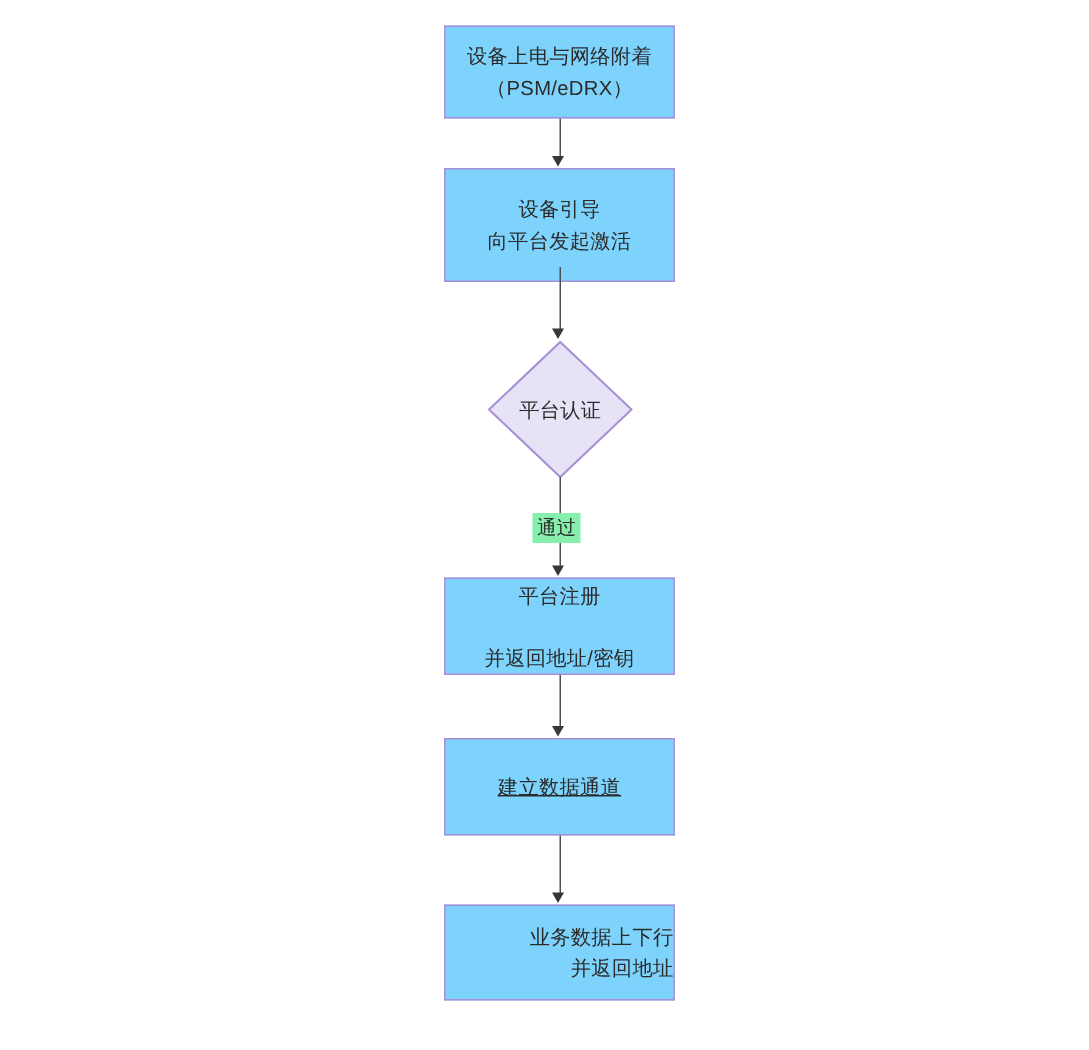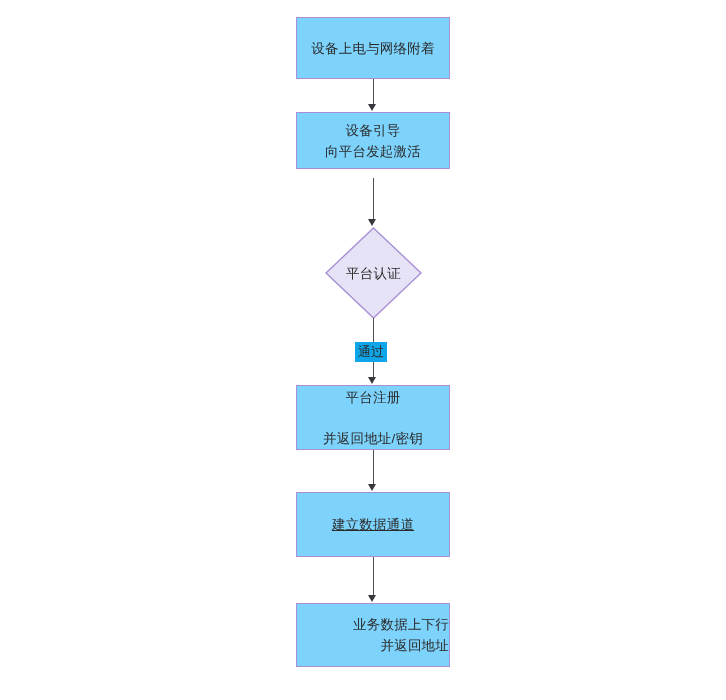--- a/index.html
+++ b/index.html
@@ -72,41 +72,42 @@
   .arrowhead {
     position: absolute;
     width: 0;
     height: 0;
     border-left: 4.6px solid transparent;
     border-right: 4.6px solid transparent;
     border-top: 7.5px solid #36363d;
   }
   .edge-label {
     position: absolute;
-    background: #0ea5e9;
+    background: #86efac;
     color: #2b2b2b;
     font-size: 13px;
     line-height: 18px;
     padding: 1px 3px;
     white-space: nowrap;
   }
 </style>
 </head>
 <body>
 
 <div id="flowchart">
 
   <div class="node box" style="left:296px; top:17px; width:154px; height:62px;">
     <span class="line">设备上电与网络附着</span>
+    <span class="line">（PSM/eDRX）</span>
   </div>
 
   <div class="connector" style="left:372.5px; top:79px; height:26px;"></div>
   <div class="arrowhead" style="left:368.4px; top:104px;"></div>
 
-  <div class="node box" style="left:296px; top:112px; width:154px; height:57px;">
+  <div class="node box" style="left:296px; top:112px; width:154px; height:76px;">
     <span class="line">设备引导</span>
     <span class="line">向平台发起激活</span>
   </div>
 
   <div class="connector" style="left:372.5px; top:178px; height:42px;"></div>
   <div class="arrowhead" style="left:368.4px; top:219px;"></div>
 
   <div class="diamond-wrap" style="left:325px; top:227px; width:97px; height:92px;">
     <svg class="diamond-shape" viewBox="0 0 97 92" preserveAspectRatio="none">
       <polygon points="48.5,1 96,46 48.5,91 1,46" fill="#e7e3f7" stroke="#a98fd5" stroke-width="1.4"></polygon>

